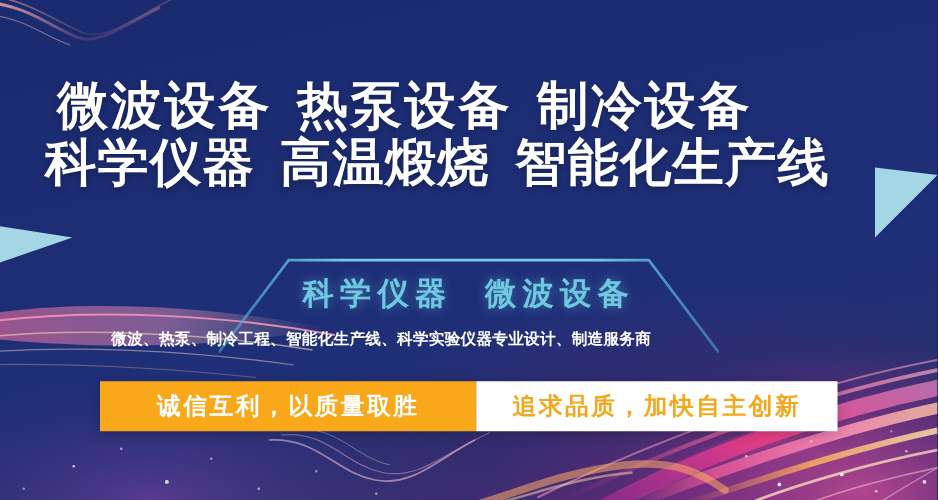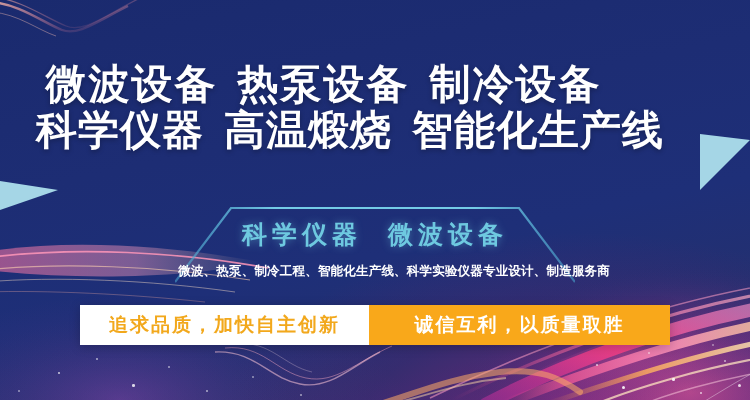--- a/index.html
+++ b/index.html
@@ -73,21 +73,21 @@
     letter-spacing:5px;
     white-space:nowrap;
     z-index:7;
     text-shadow:0 0 9px rgba(110,201,224,0.45);
   }
   .sc-gap{ display:inline-block; width:26px; }
 
   
   .desc{
     position:absolute; left:0; top:263px; width:610px;
-    text-align:right;
+    text-align:center;
     color:#ffffff;
     font-size:12.5px;
     font-weight:bold;
     letter-spacing:0.2px;
     white-space:nowrap;
     z-index:7;
   }
 
   
   .bars{
@@ -231,17 +231,17 @@
     </svg>
   </div>
 
   <div class="sub-cyan">
     <span>科学仪器</span><span class="sc-gap"></span><span>微波设备</span>
   </div>
 
   <div class="desc">微波、热泵、制冷工程、智能化生产线、科学实验仪器专业设计、制造服务商</div>
 
   <div class="bars">
+    <div class="bar bar-orange">诚信互利，以质量取胜</div>
     <div class="bar bar-white">追求品质，加快自主创新</div>
-    <div class="bar bar-orange">诚信互利，以质量取胜</div>
   </div>
 
 </div>
 
 </body></html>

